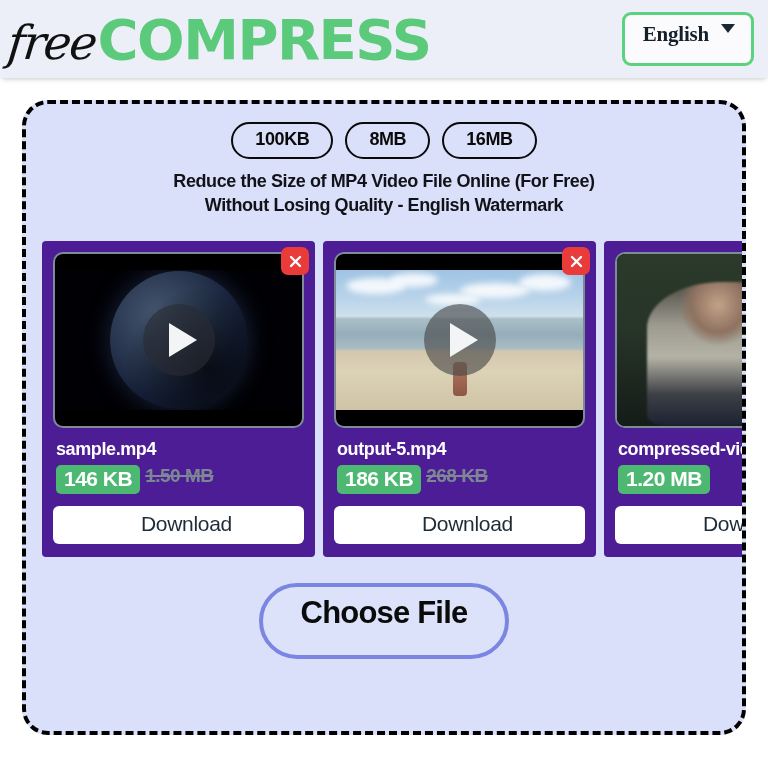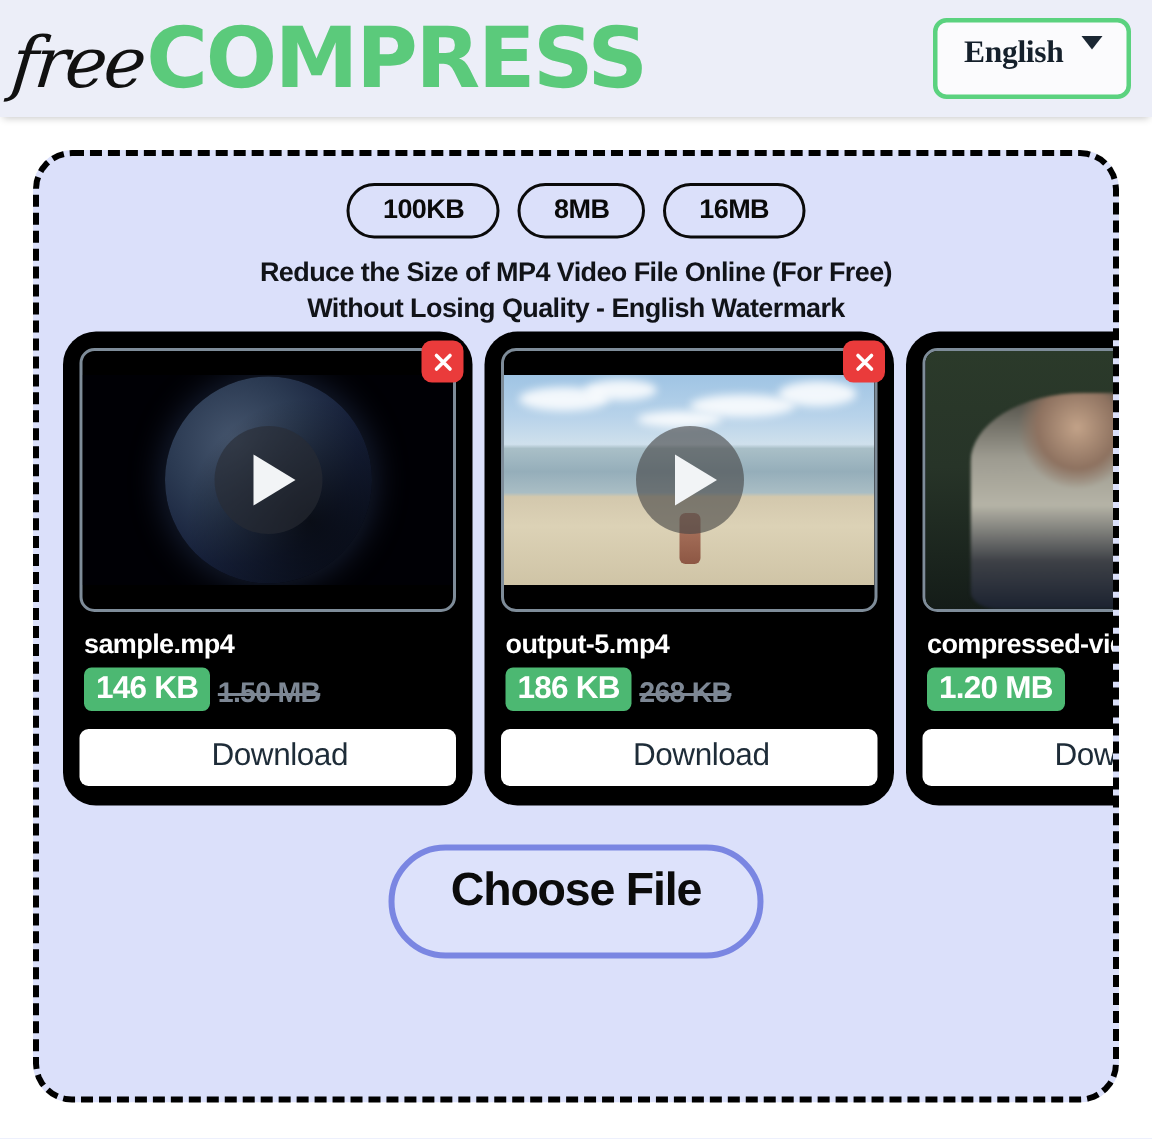--- a/index.html
+++ b/index.html
@@ -122,37 +122,37 @@
     margin: 14px 0 10px 0;
     line-height: 1.1;
   }
   .subhead {
     text-align: center;
     font-size: 18px;
     font-weight: 700;
     color: #111318;
     line-height: 1.35;
     letter-spacing: -0.4px;
-    margin-bottom: 4px;
+    margin-bottom: 24px;
     padding: 0 10px;
   }
 
   
   .card-row {
     display: flex;
     gap: 8px;
     padding-left: 16px;
     align-items: flex-start;
   }
   .file-card {
     position: relative;
     flex: 0 0 auto;
     width: 273px;
-    background: #000000;
-    border-radius: 22px;
+    background: #4c1d95;
+    border-radius: 4px;
     padding: 11px 11px 13px 11px;
     box-sizing: border-box;
   }
   .thumb-frame {
     position: relative;
     border: 2px solid #7e8c99;
     border-radius: 10px;
     background: #000000;
     overflow: hidden;
     height: 176px;
@@ -294,21 +294,21 @@
   .file-name {
     color: #ffffff;
     font-size: 18px;
     font-weight: 700;
     letter-spacing: -0.4px;
     margin: 11px 0 5px 3px;
     white-space: nowrap;
   }
   .size-row {
     display: flex;
-    align-items: flex-end;
+    align-items: flex-start;
     gap: 5px;
     margin: 0 0 12px 3px;
     white-space: nowrap;
   }
   .size-new {
     background: #4cb872;
     color: #ffffff;
     font-size: 21px;
     font-weight: 700;
     letter-spacing: -0.5px;

